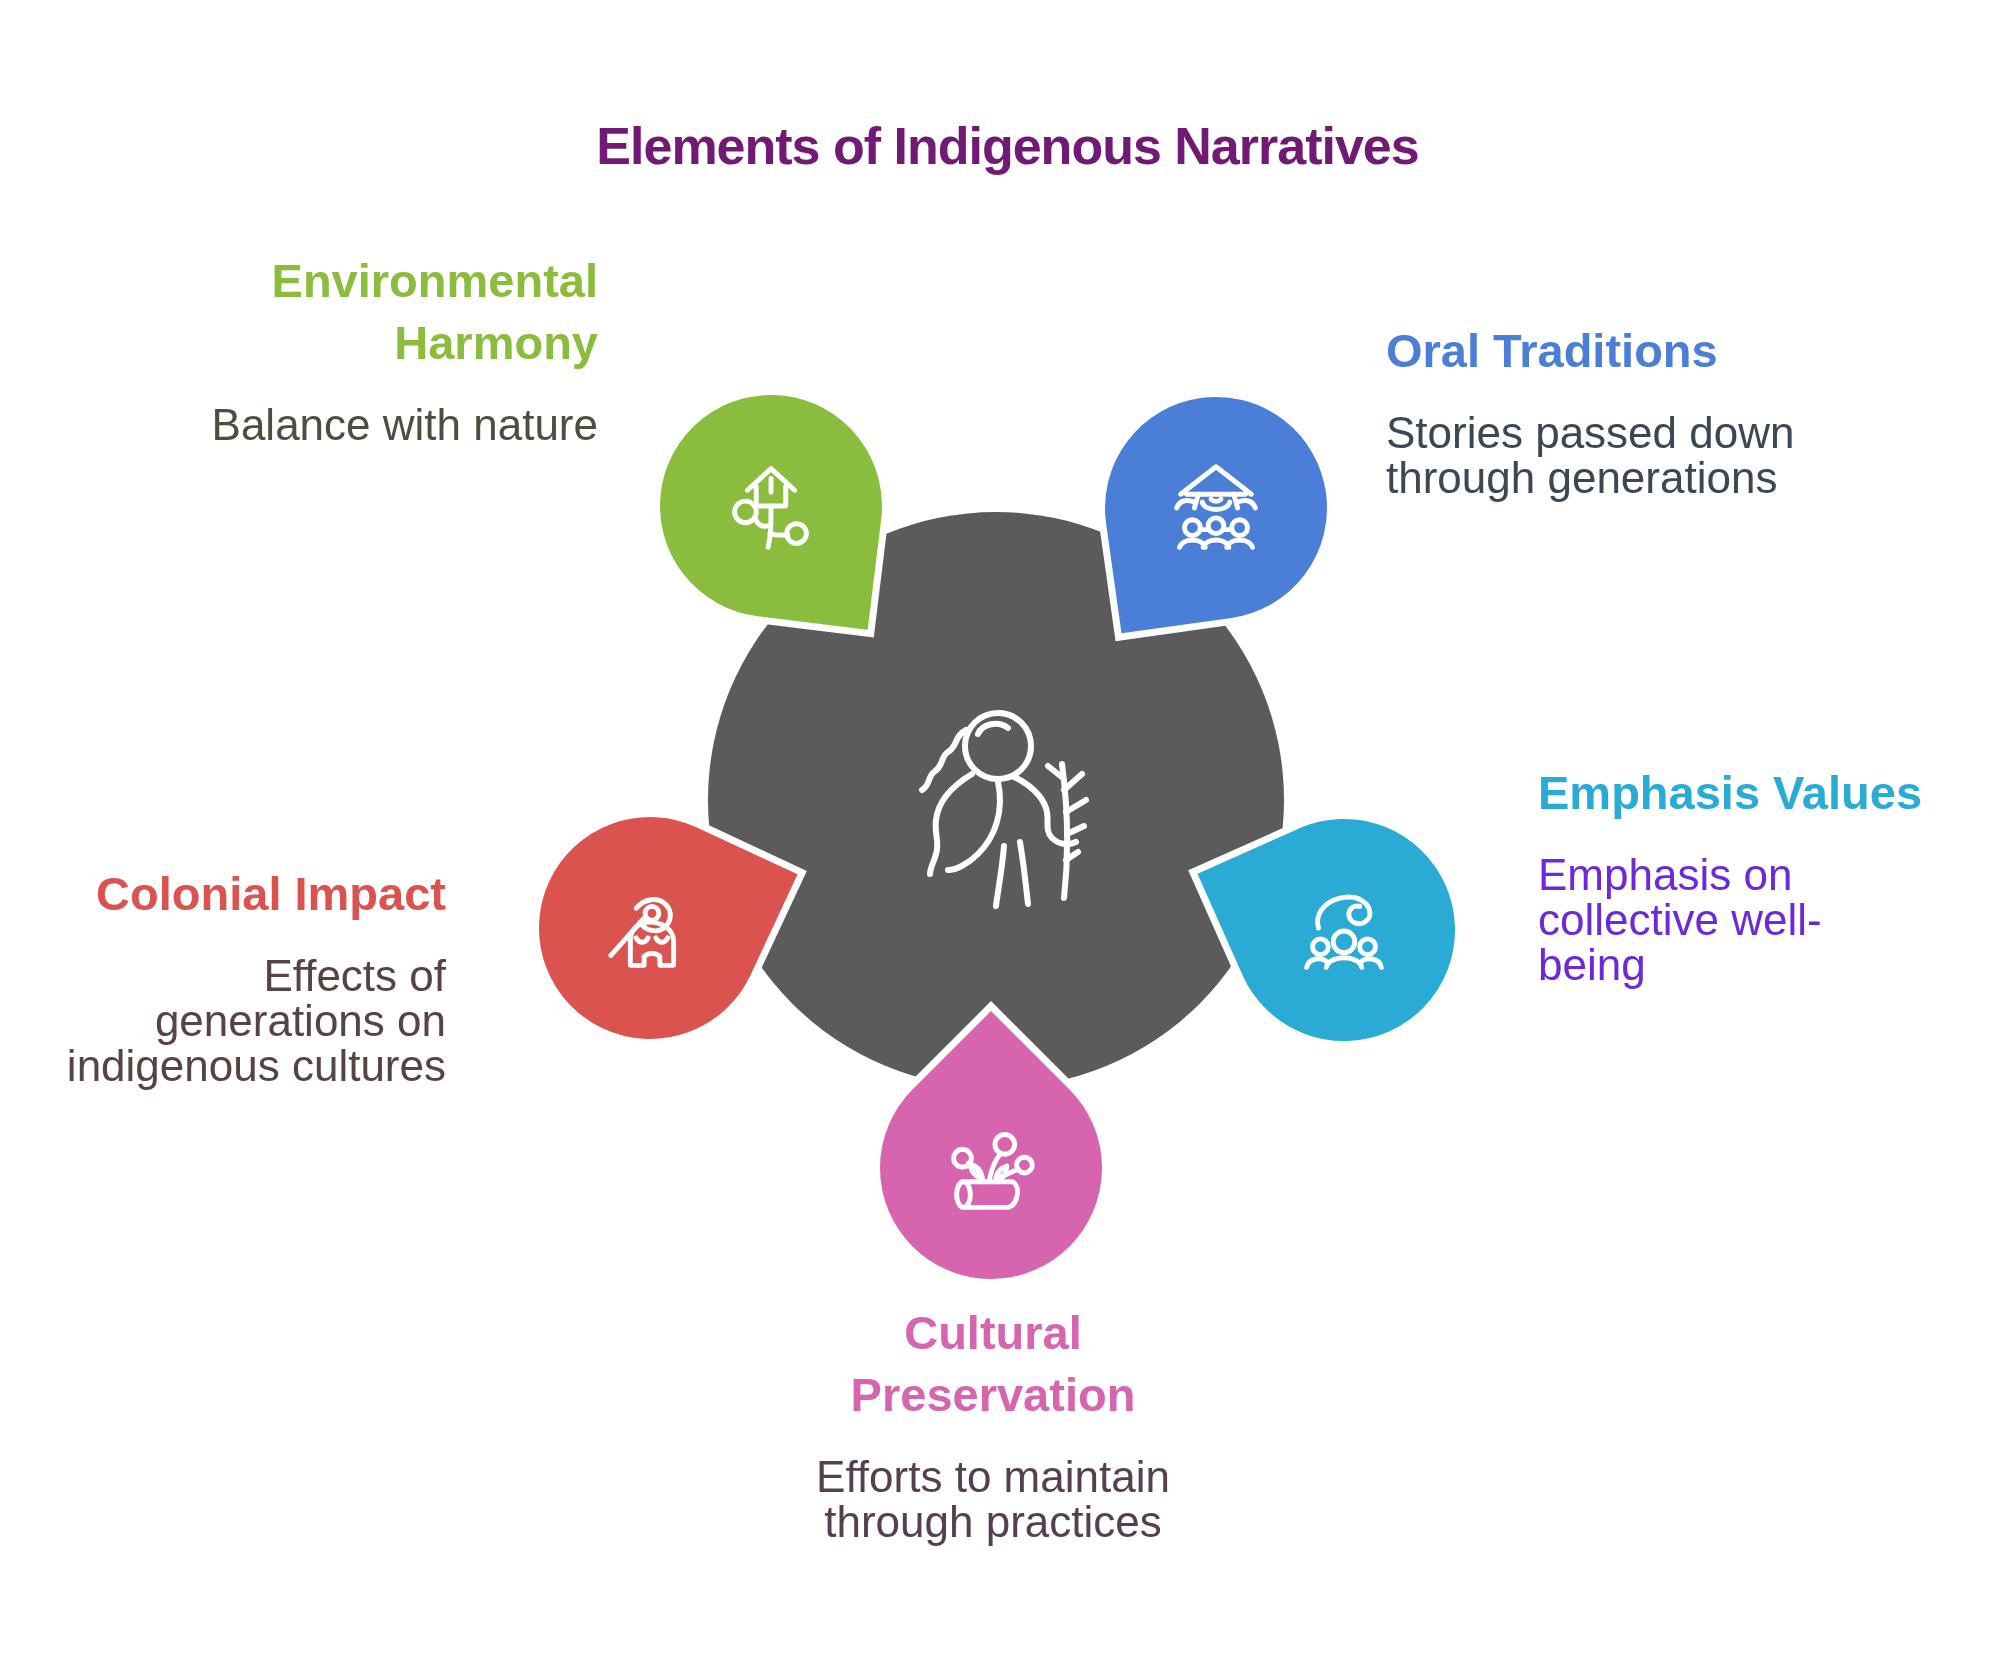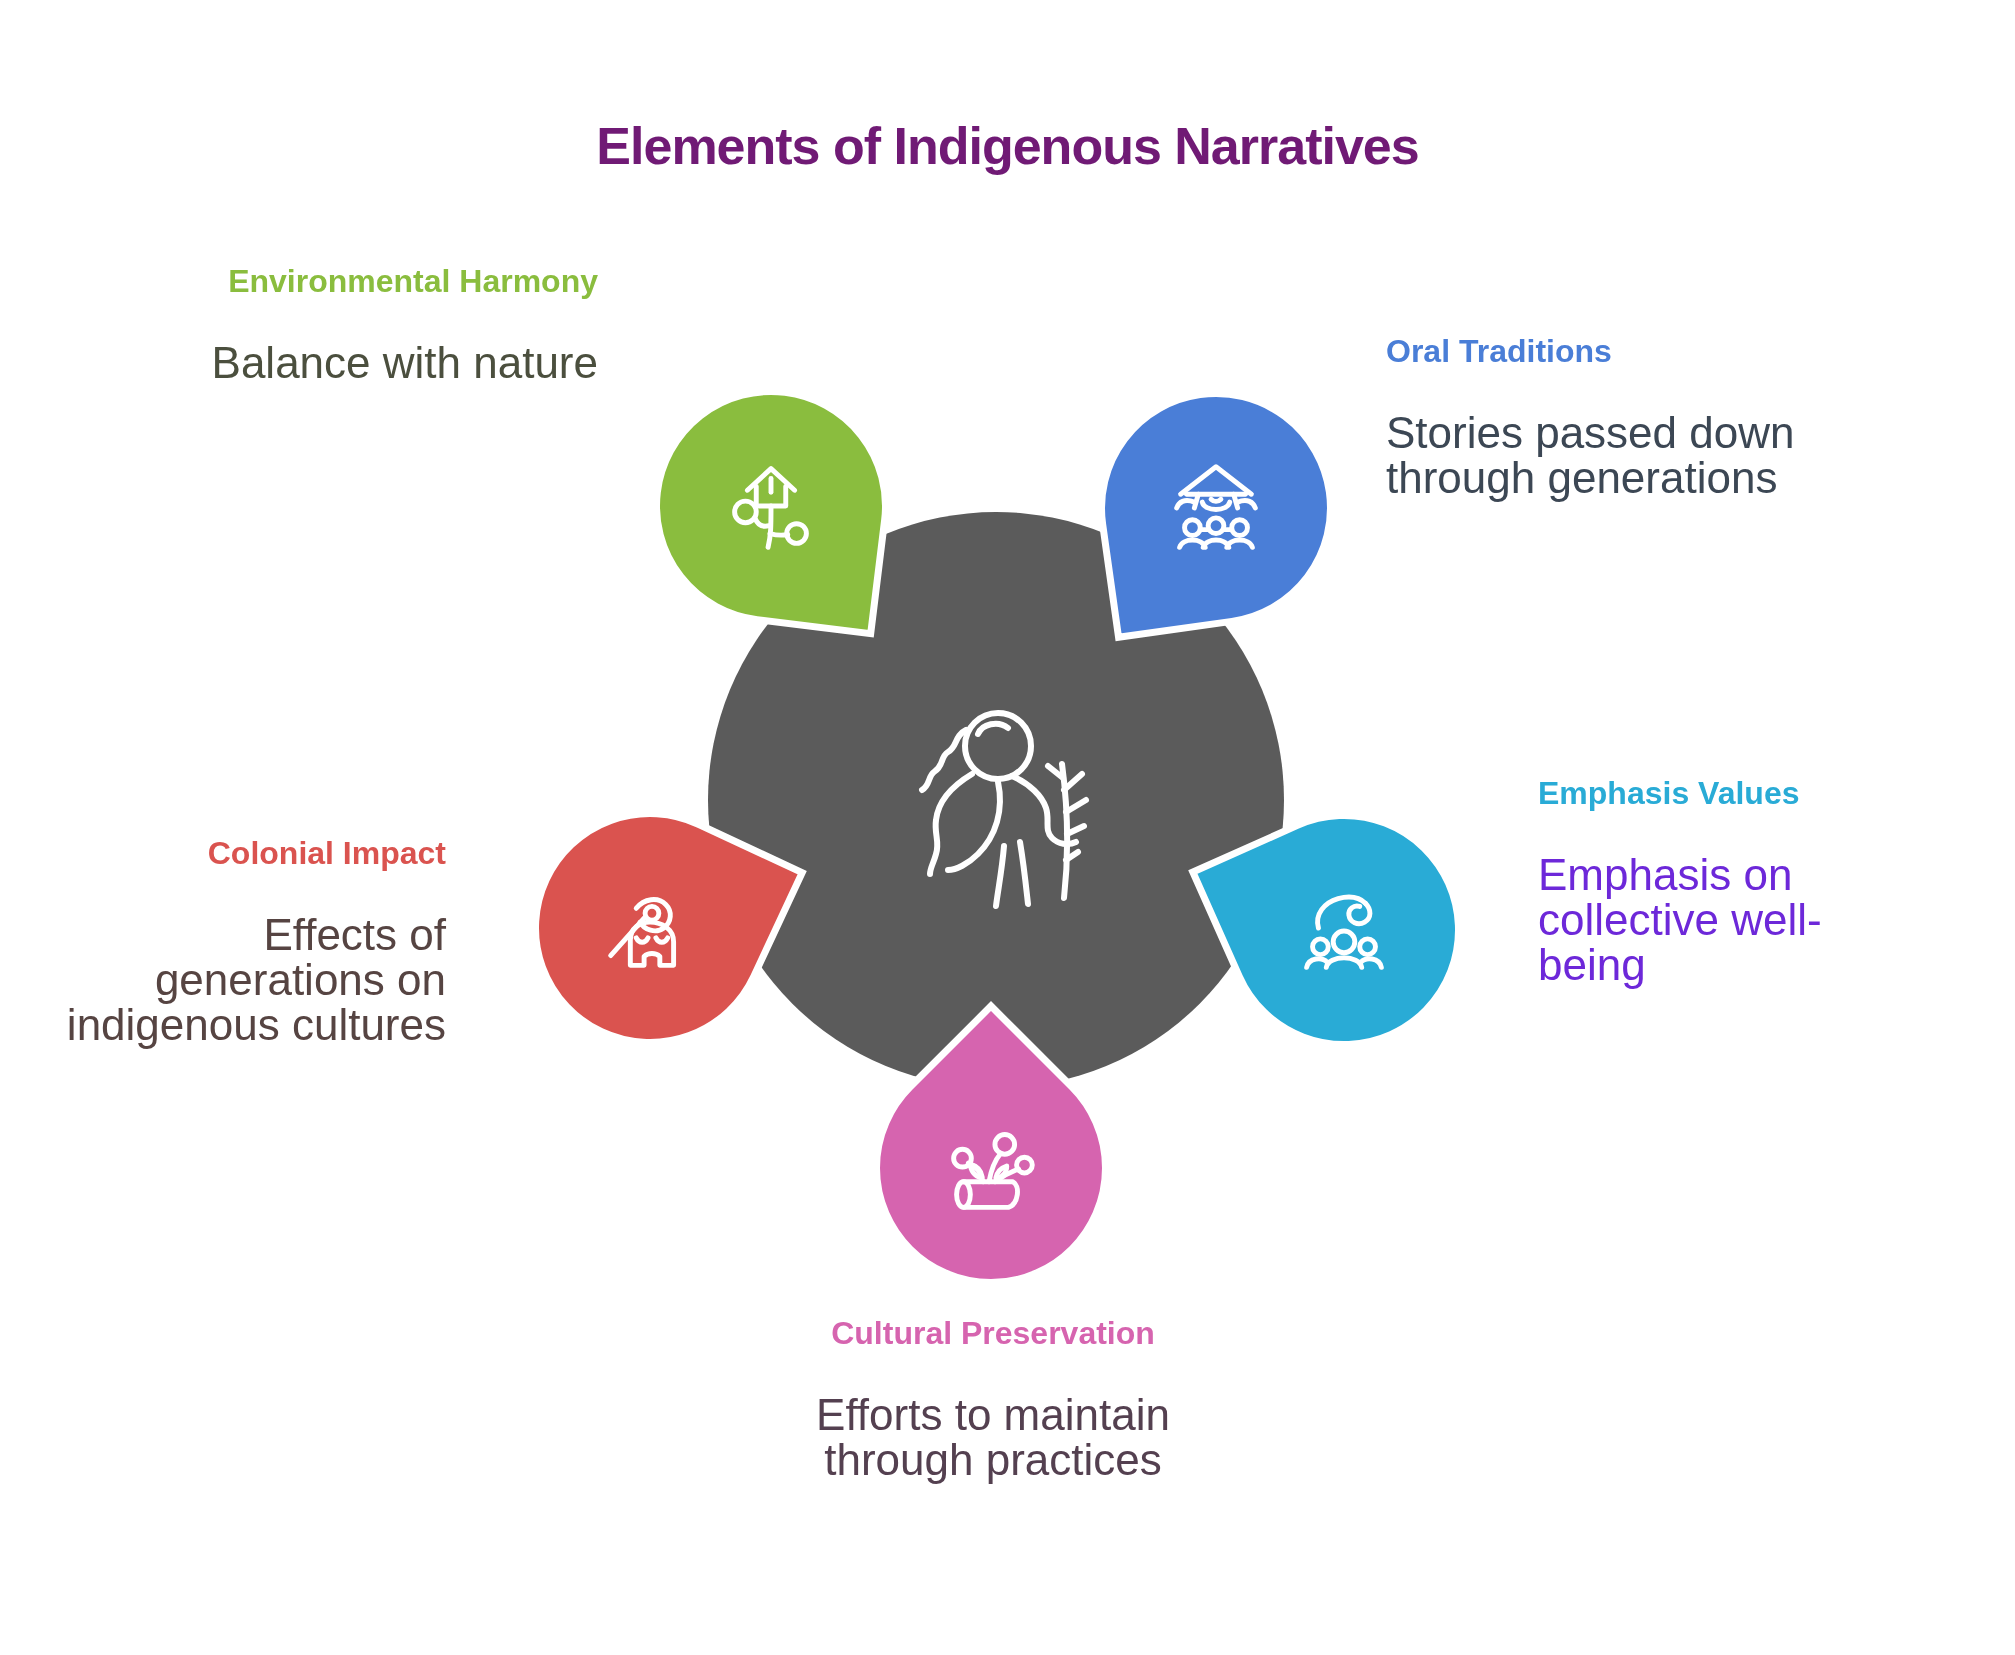--- a/index.html
+++ b/index.html
@@ -35,21 +35,21 @@
   .petal-oral .petal-icon-wrap{transform:rotate(8deg);}
   .petal-comm     {left:1226px;top:812px;border-radius:0 50% 50% 50%;transform:rotate(-24deg);}
   .petal-comm .petal-icon-wrap{transform:rotate(24deg);}
   .petal-cult     {left:873px;top:1050px;border-radius:0 50% 50% 50%;transform:rotate(45deg);}
   .petal-cult .petal-icon-wrap{transform:rotate(-45deg);}
   .petal-colo     {left:532px;top:810px;border-radius:50% 0 50% 50%;transform:rotate(25deg);}
   .petal-colo .petal-icon-wrap{transform:rotate(-25deg);}
 
   
   .label{position:absolute;z-index:3;}
-  .label .heading{font-size:32px;font-weight:bold;line-height:62px;margin:0;}
+  .label .heading{font-size:47px;font-weight:bold;line-height:62px;margin:0;}
   .label .desc{font-size:44px;line-height:45px;margin:28px 0 0 0;}
   .label-env {left:198px;top:250px;width:400px;text-align:right;}
   .label-oral{left:1386px;top:320px;width:410px;text-align:left;}
   .label-comm{left:1538px;top:762px;width:390px;text-align:left;}
   .label-cult{left:788px;top:1302px;width:410px;text-align:center;}
   .label-colo{left:26px;top:822px;width:420px;text-align:right;}
 
   svg{display:block;}
 </style>
 </head>
@@ -175,17 +175,17 @@
     <div class="heading" style="color: rgb(41, 171, 214);">Emphasis Values</div>
     <div class="desc" style="color: #6d28d9;">Emphasis on collective well-being</div>
   </div>
 
   <div class="label label-cult">
     <div class="heading" style="color: rgb(214, 100, 175);">Cultural Preservation</div>
     <div class="desc" style="color: rgb(84, 64, 80);">Efforts to maintain through practices</div>
   </div>
 
   <div class="label label-colo">
-    <div class="heading" style="color: rgb(218, 83, 79);">Colonial Impact</div>
+    <div class="heading" style="color: rgb(218, 83, 79); margin-top: 41px;">Colonial Impact</div>
     <div class="desc" style="color: rgb(86, 68, 66);">Effects of generations on indigenous cultures</div>
   </div>
 
 </div>
 
 </body></html>

